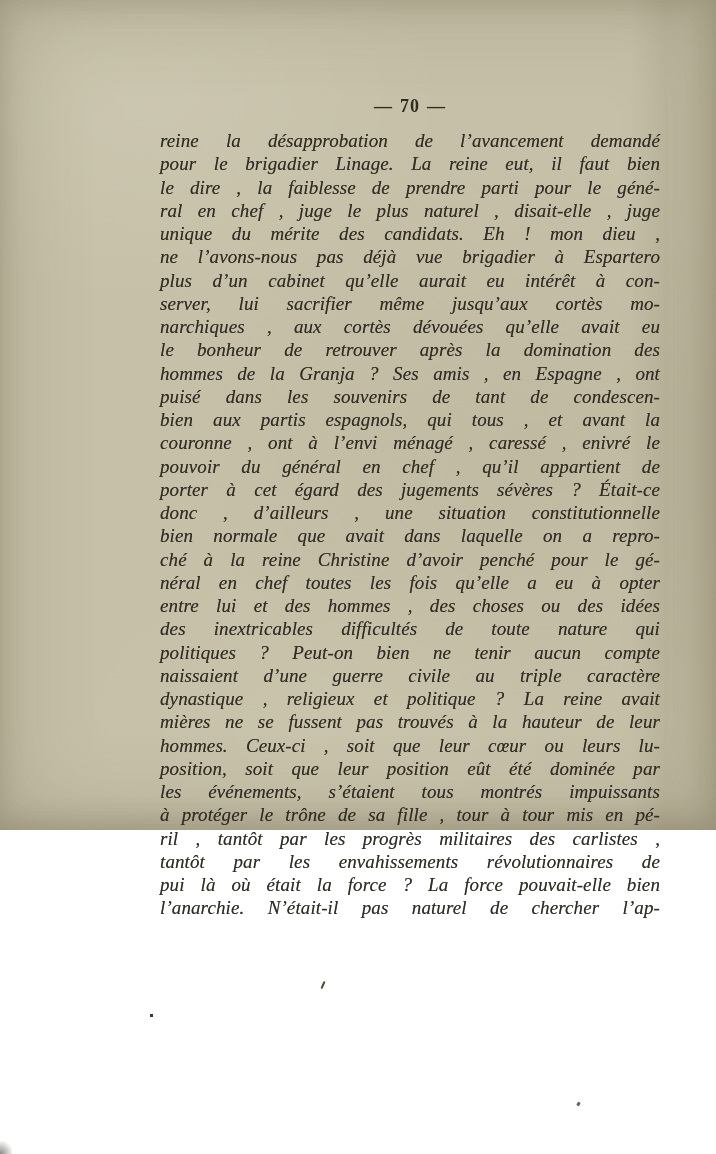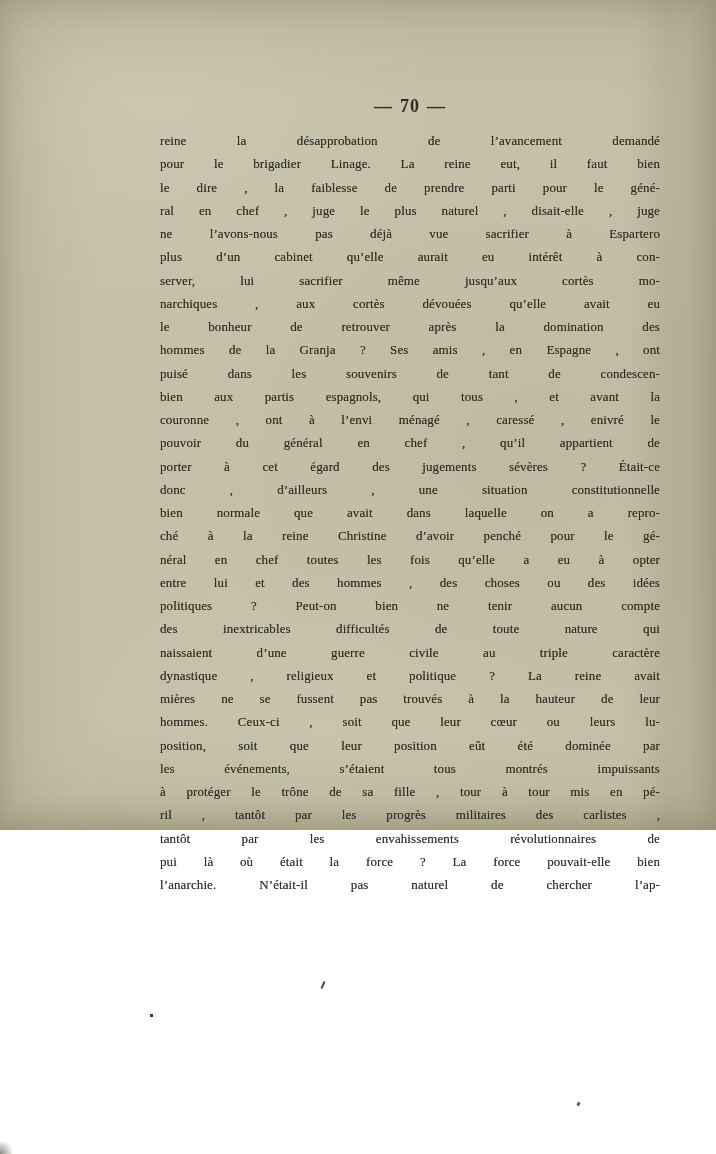--- a/index.html
+++ b/index.html
@@ -45,29 +45,30 @@
     padding: 0 7px;
     font-weight: bold;
   }
   .text-block {
     position: absolute;
     top: 129px;
     left: 160px;
     width: 500px;
   }
   .line {
-    font-size: 13px;
+    font-size: 19px;
     line-height: 23.25px;
     height: 23.25px;
     white-space: nowrap;
     text-align: justify;
     text-align-last: justify;
     letter-spacing: 0.1px;
     color: var(--ink);
     text-shadow: 0 0 0.5px rgba(46,43,34,0.55);
+    font-style: italic;
   }
   
   .text-block { filter: contrast(0.98); }
   .speck {
     position: absolute;
     background: #4a463a;
   }
   .speck-slash {
     left: 322px; top: 981px;
     width: 2px; height: 8px;
@@ -101,38 +102,39 @@
 
   <div class="page-header">
     <span class="dash">—</span><span>70</span><span class="dash">—</span>
   </div>
 
   <div class="text-block">
       <div class="line">reine la désapprobation de l’avancement demandé</div>
       <div class="line">pour le brigadier Linage. La reine eut, il faut bien</div>
       <div class="line">le dire , la faiblesse de prendre parti pour le géné-</div>
       <div class="line">ral en chef , juge le plus naturel , disait-elle , juge</div>
-      <div class="line">ne l’avons-nous pas déjà vue sacrifier à Espartero</div>
+      <div class="line">unique du mérite des candidats. Eh ! mon dieu ,</div>
+      <div class="line">ne l’avons-nous pas déjà vue brigadier à Espartero</div>
       <div class="line">plus d’un cabinet qu’elle aurait eu intérêt à con-</div>
       <div class="line">server, lui sacrifier même jusqu’aux cortès mo-</div>
       <div class="line">narchiques , aux cortès dévouées qu’elle avait eu</div>
       <div class="line">le bonheur de retrouver après la domination des</div>
       <div class="line">hommes de la Granja ? Ses amis , en Espagne , ont</div>
       <div class="line">puisé dans les souvenirs de tant de condescen-</div>
       <div class="line">bien aux partis espagnols, qui tous , et avant la</div>
       <div class="line">couronne , ont à l’envi ménagé , caressé , enivré le</div>
       <div class="line">pouvoir du général en chef , qu’il appartient de</div>
       <div class="line">porter à cet égard des jugements sévères ? Était-ce</div>
       <div class="line">donc , d’ailleurs , une situation constitutionnelle</div>
       <div class="line">bien normale que avait dans laquelle on a repro-</div>
       <div class="line">ché à la reine Christine d’avoir penché pour le gé-</div>
       <div class="line">néral en chef toutes les fois qu’elle a eu à opter</div>
       <div class="line">entre lui et des hommes , des choses ou des idées</div>
+      <div class="line">des inextricables difficultés de toute nature qui</div>
       <div class="line">politiques ? Peut-on bien ne tenir aucun compte</div>
-      <div class="line">des inextricables difficultés de toute nature qui</div>
       <div class="line">naissaient d’une guerre civile au triple caractère</div>
       <div class="line">dynastique , religieux et politique ? La reine avait</div>
       <div class="line">mières ne se fussent pas trouvés à la hauteur de leur</div>
       <div class="line">hommes. Ceux-ci , soit que leur cœur ou leurs lu-</div>
       <div class="line">position, soit que leur position eût été dominée par</div>
       <div class="line">les événements, s’étaient tous montrés impuissants</div>
       <div class="line">à protéger le trône de sa fille , tour à tour mis en pé-</div>
       <div class="line">ril , tantôt par les progrès militaires des carlistes ,</div>
       <div class="line">tantôt par les envahissements révolutionnaires  de</div>
       <div class="line">pui là où était la force ? La force pouvait-elle bien</div>

